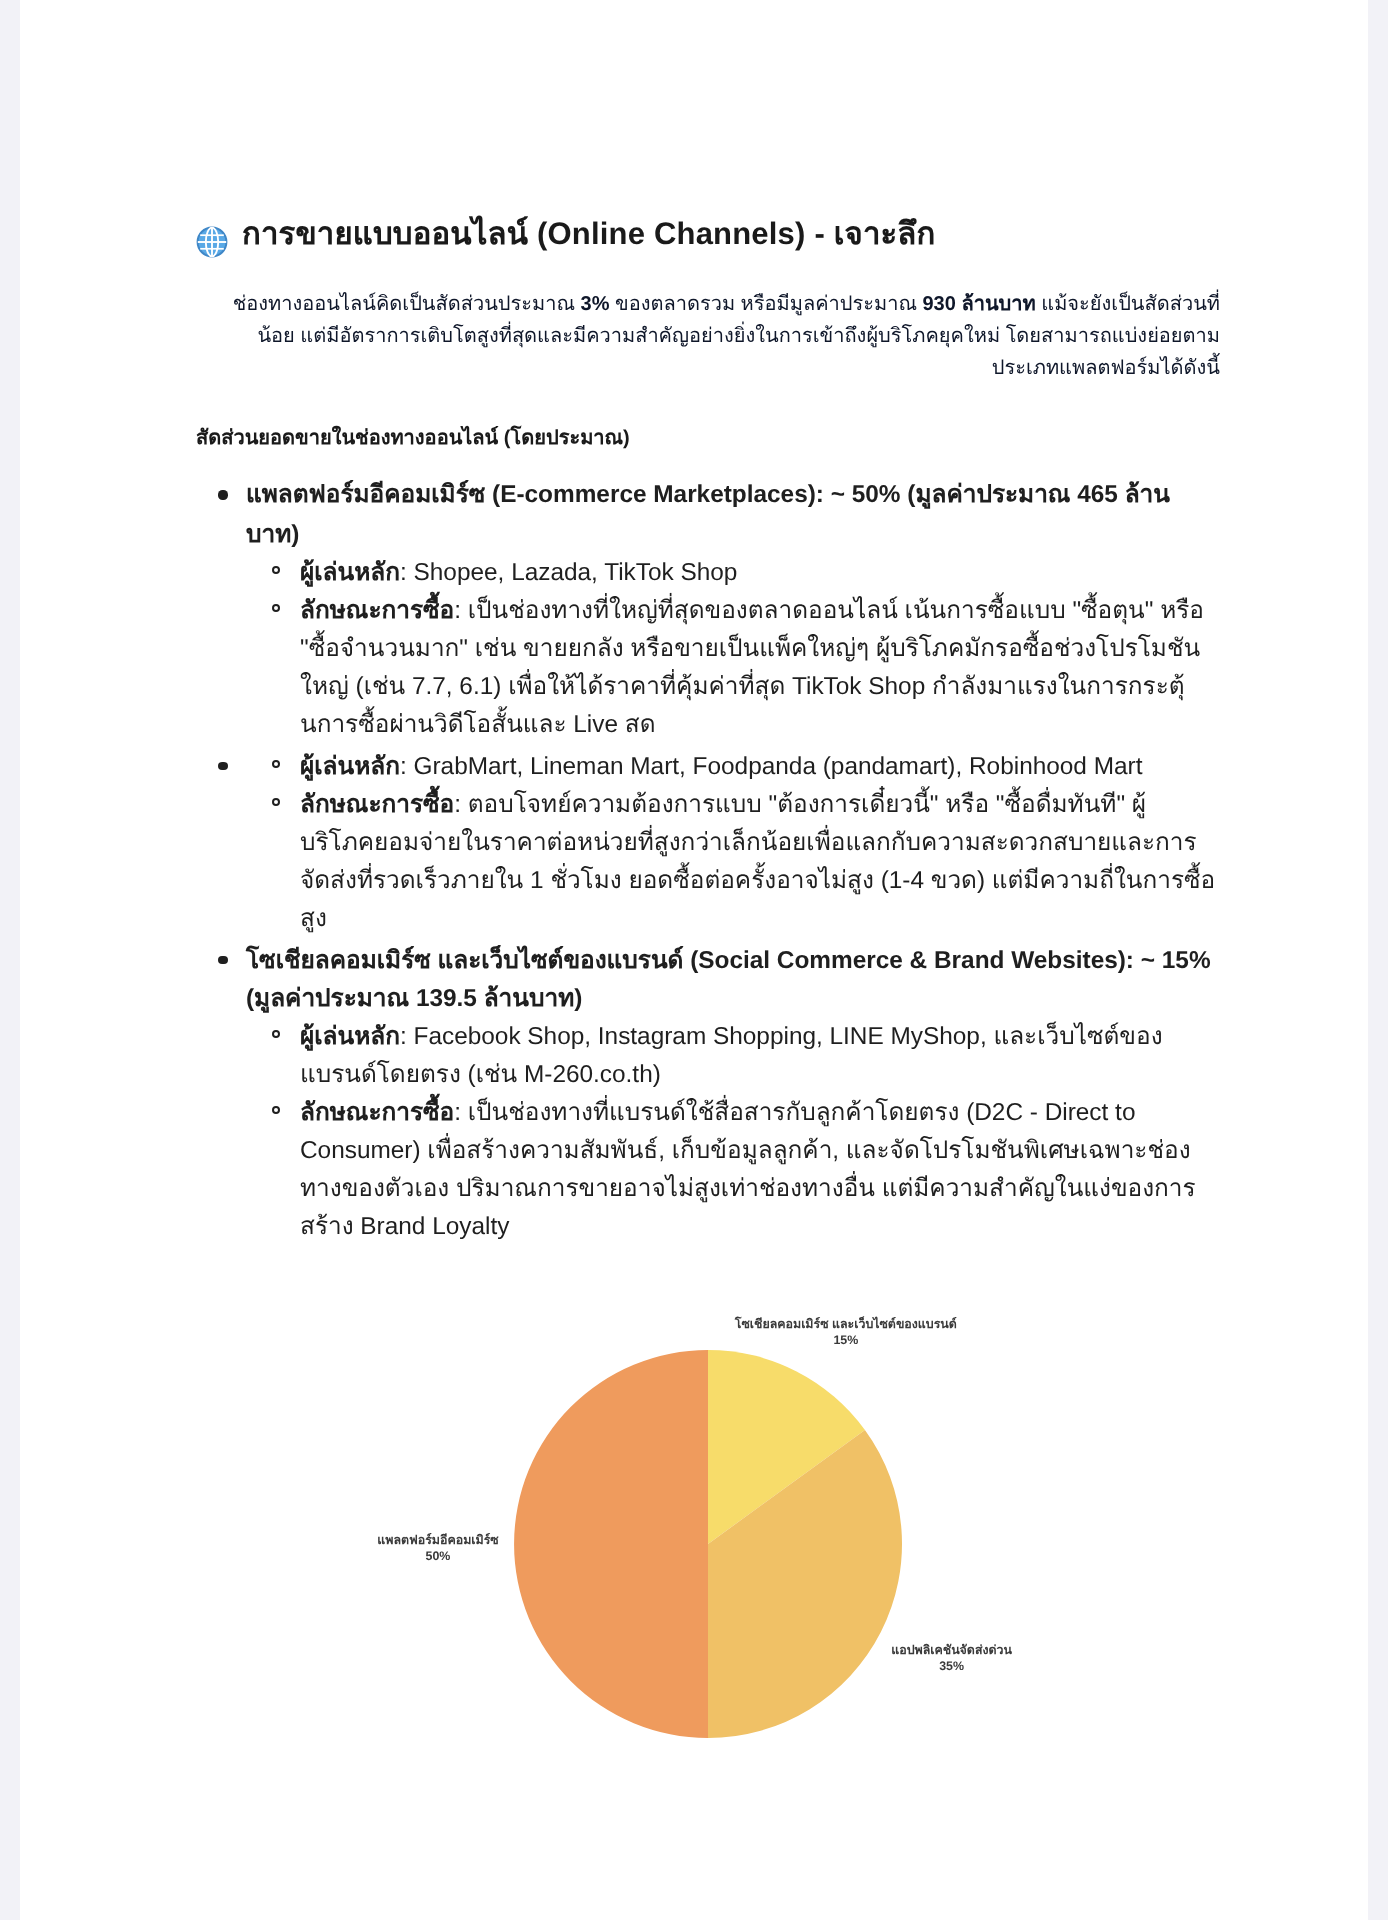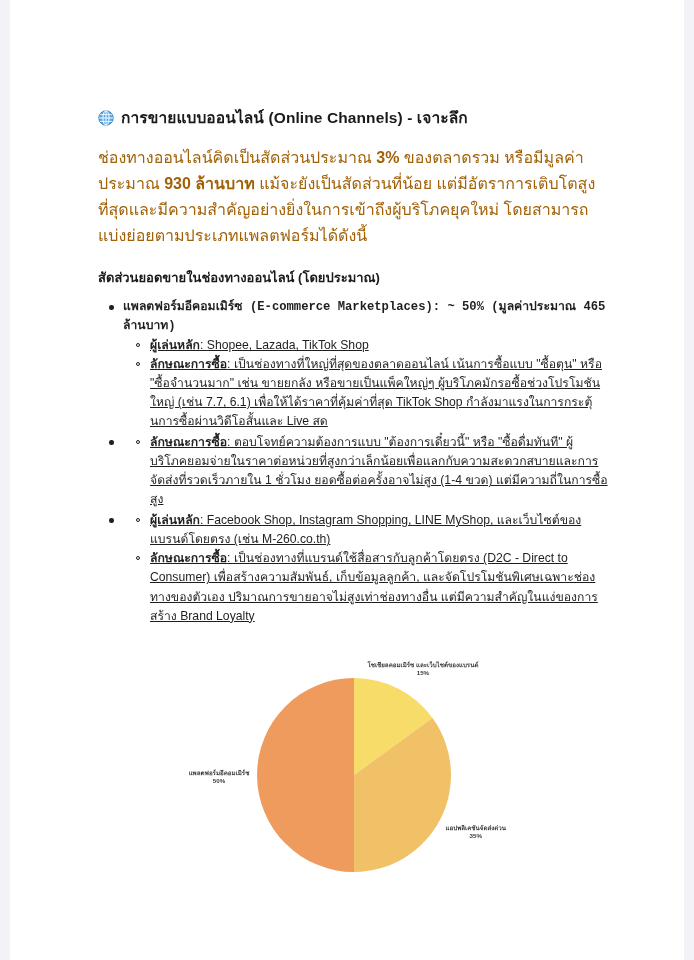--- a/index.html
+++ b/index.html
@@ -24,50 +24,50 @@
     box-sizing: border-box;
     padding: 108px 74px 0 88px;
   }
   .doc-body {
     width: 100%;
   }
 
   
   .section-heading {
     display: flex;
-    align-items: flex-start;
+    align-items: flex-end;
     gap: 7px;
     margin: 0 0 16px 0;
     font-size: 15.5px;
     font-weight: bold;
     color: #1a1a1a;
     line-height: 1.35;
     letter-spacing: 0.1px;
   }
   .globe-icon {
     flex: 0 0 auto;
     width: 16px;
     height: 16px;
     margin-top: 2px;
   }
   .globe-icon svg { display: block; width: 16px; height: 16px; }
 
   
   .intro-para {
     margin: 0 0 19px 0;
-    font-size: 16px;
+    font-size: 10px;
     line-height: 1.62;
-    color: #a16207;
-    text-align: left;
+    color: #0f172a;
+    text-align: right;
   }
   .intro-para b { font-weight: bold; }
 
   .sub-heading {
     margin: 0 0 11px 0;
-    font-size: 13px;
+    font-size: 10px;
     font-weight: bold;
     color: #1a1a1a;
     line-height: 1.5;
   }
 
   
   ul.lvl1 {
     margin: 0;
     padding: 0 0 0 25px;
     list-style: none;
@@ -82,27 +82,26 @@
   ul.lvl1 > li::before {
     content: "";
     position: absolute;
     left: -14px;
     top: 7px;
     width: 4.5px;
     height: 4.5px;
     border-radius: 50%;
     background: #1f1f1f;
   }
-  .li-head { font-weight: bold; display: block; font-family: Liberation Mono, monospace; }
+  .li-head { font-weight: bold; display: block; }
 
   ul.lvl2 {
     margin: 0 0 2px 0;
     padding: 0 0 0 27px;
     list-style: none;
-    text-decoration: underline;
   }
   ul.lvl2 > li {
     position: relative;
     margin: 0 0 0 0;
     font-size: 12.2px;
     line-height: 1.56;
     color: #1f1f1f;
     font-weight: normal;
   }
   ul.lvl2 > li::before {
@@ -170,25 +169,27 @@
       <li>
         <span class="li-head">แพลตฟอร์มอีคอมเมิร์ซ (E-commerce Marketplaces): ~ 50% (มูลค่าประมาณ 465 ล้านบาท)</span>
         <ul class="lvl2">
           <li><span class="term">ผู้เล่นหลัก</span><span>: Shopee, Lazada, TikTok Shop</span></li>
           <li><span class="term">ลักษณะการซื้อ</span><span>: เป็นช่องทางที่ใหญ่ที่สุดของตลาดออนไลน์ เน้นการซื้อแบบ "ซื้อตุน" หรือ "ซื้อจำนวนมาก" เช่น ขายยกลัง หรือขายเป็นแพ็คใหญ่ๆ ผู้บริโภคมักรอซื้อช่วงโปรโมชันใหญ่ (เช่น 7.7, 6.1) เพื่อให้ได้ราคาที่คุ้มค่าที่สุด TikTok Shop กำลังมาแรงในการกระตุ้นการซื้อผ่านวิดีโอสั้นและ Live สด</span></li>
         </ul>
       </li>
 
       <li>
         <ul class="lvl2">
+          <li><span class="term">ผู้เล่นหลัก</span><span>: GrabMart, Lineman Mart, Foodpanda (pandamart), Robinhood Mart</span></li>
           <li><span class="term">ลักษณะการซื้อ</span><span>: ตอบโจทย์ความต้องการแบบ "ต้องการเดี๋ยวนี้" หรือ "ซื้อดื่มทันที" ผู้บริโภคยอมจ่ายในราคาต่อหน่วยที่สูงกว่าเล็กน้อยเพื่อแลกกับความสะดวกสบายและการจัดส่งที่รวดเร็วภายใน 1 ชั่วโมง ยอดซื้อต่อครั้งอาจไม่สูง (1-4 ขวด) แต่มีความถี่ในการซื้อสูง</span></li>
         </ul>
       </li>
 
       <li>
+        <span class="li-head">โซเชียลคอมเมิร์ซ และเว็บไซต์ของแบรนด์ (Social Commerce &amp; Brand Websites): ~ 15% (มูลค่าประมาณ 139.5 ล้านบาท)</span>
         <ul class="lvl2">
           <li><span class="term">ผู้เล่นหลัก</span><span>: Facebook Shop, Instagram Shopping, LINE MyShop, และเว็บไซต์ของแบรนด์โดยตรง (เช่น M-260.co.th)</span></li>
           <li><span class="term">ลักษณะการซื้อ</span><span>: เป็นช่องทางที่แบรนด์ใช้สื่อสารกับลูกค้าโดยตรง (D2C - Direct to Consumer) เพื่อสร้างความสัมพันธ์, เก็บข้อมูลลูกค้า, และจัดโปรโมชันพิเศษเฉพาะช่องทางของตัวเอง ปริมาณการขายอาจไม่สูงเท่าช่องทางอื่น แต่มีความสำคัญในแง่ของการสร้าง Brand Loyalty</span></li>
         </ul>
       </li>
 
     </ul>
 
     <div class="chart-area">
       <svg class="chart-svg" id="pie-svg" width="400" height="230" viewBox="0 0 400 230">

